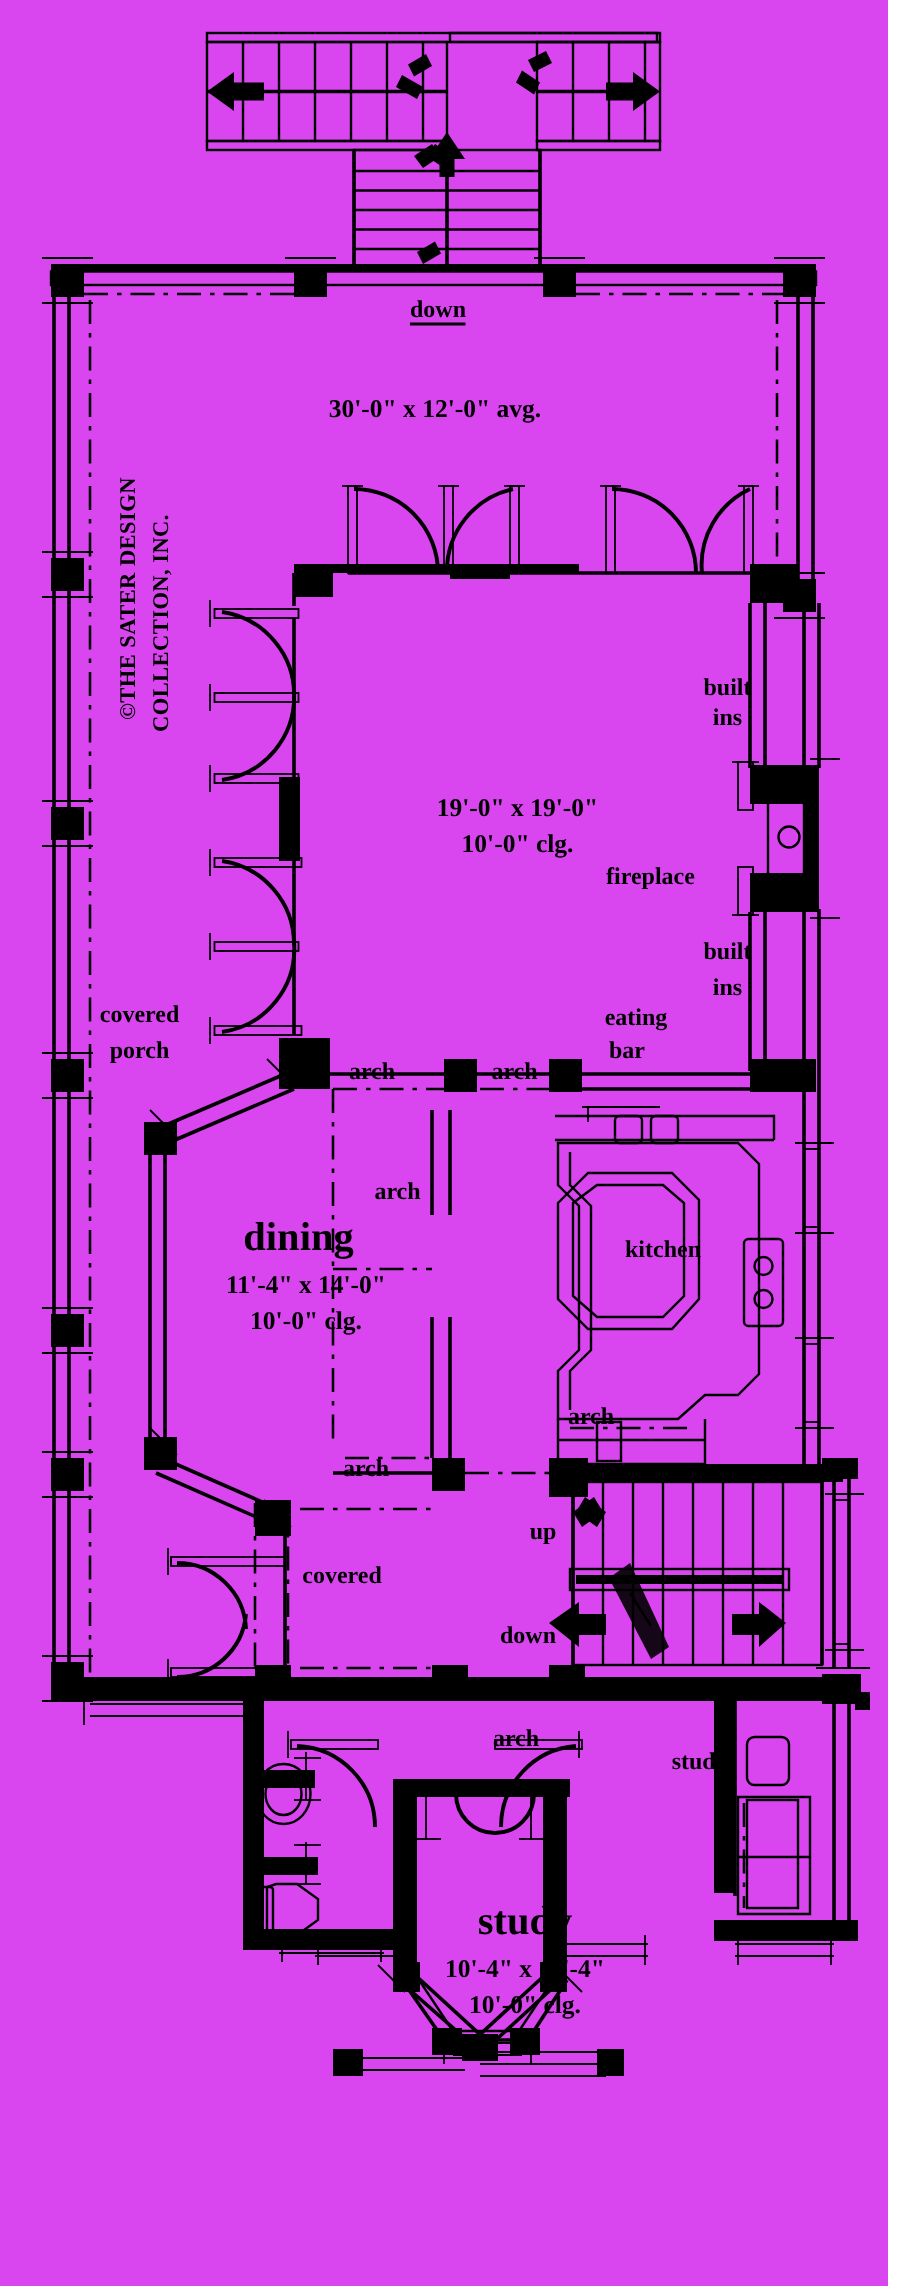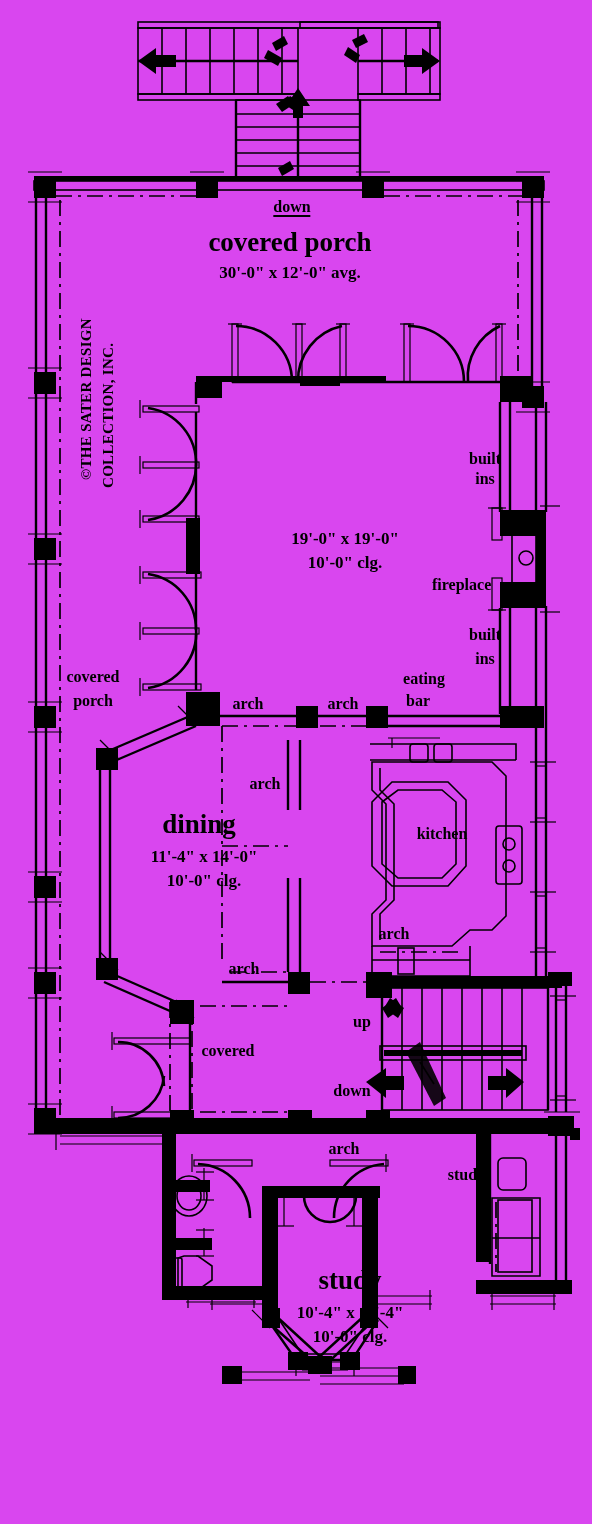--- a/index.html
+++ b/index.html
@@ -39,20 +39,21 @@
     font-size: 27px;
   }
   .lbl.room-dim {
     font-size: 17px;
   }
   .lbl.small {
     font-size: 16px;
   }
   .lbl.arch-lbl {
     font-size: 16px;
+    margin-top: 11px;
   }
   .lbl.underlined {
     border-bottom: 2px solid #000;
     padding-bottom: 0px;
   }
   .copyright {
     position: absolute;
     font-family: "Liberation Serif", "DejaVu Serif", serif;
     font-size: 15px;
     font-weight: bold;
@@ -558,30 +559,29 @@
       <rect class="w" x="548" y="1116" width="26" height="20"></rect>
       <g class="thinner">
         <line x1="544" y1="1112" x2="580" y2="1112"></line>
       </g>
     </g>
 
   </svg>
 
   <div class="lbl small underlined centered" style="left:292px; top:198px;">down</div>
 
-  <div class="lbl room-name centered" style="left:290px; top:228px;">covered porch</div>
   <div class="lbl room-dim centered" style="left:290px; top:264px;">30'-0" x 12'-0" avg.</div>
 
   <div class="lbl room-dim centered" style="left:345px; top:530px;">19'-0" x 19'-0"</div>
   <div class="lbl room-dim centered" style="left:345px; top:554px;">10'-0" clg.</div>
 
   <div class="lbl small centered" style="left:485px; top:450px;">built</div>
   <div class="lbl small centered" style="left:485px; top:470px;">ins</div>
 
-  <div class="lbl small" style="left:432px; top:576px;">fireplace</div>
+  <div class="lbl small" style="left:404px; top:576px;">fireplace</div>
 
   <div class="lbl small centered" style="left:485px; top:626px;">built</div>
   <div class="lbl small centered" style="left:485px; top:650px;">ins</div>
 
   <div class="lbl small centered" style="left:424px; top:670px;">eating</div>
   <div class="lbl small centered" style="left:418px; top:692px;">bar</div>
 
   <div class="lbl small centered" style="left:93px; top:668px;">covered</div>
   <div class="lbl small centered" style="left:93px; top:692px;">porch</div>
 

